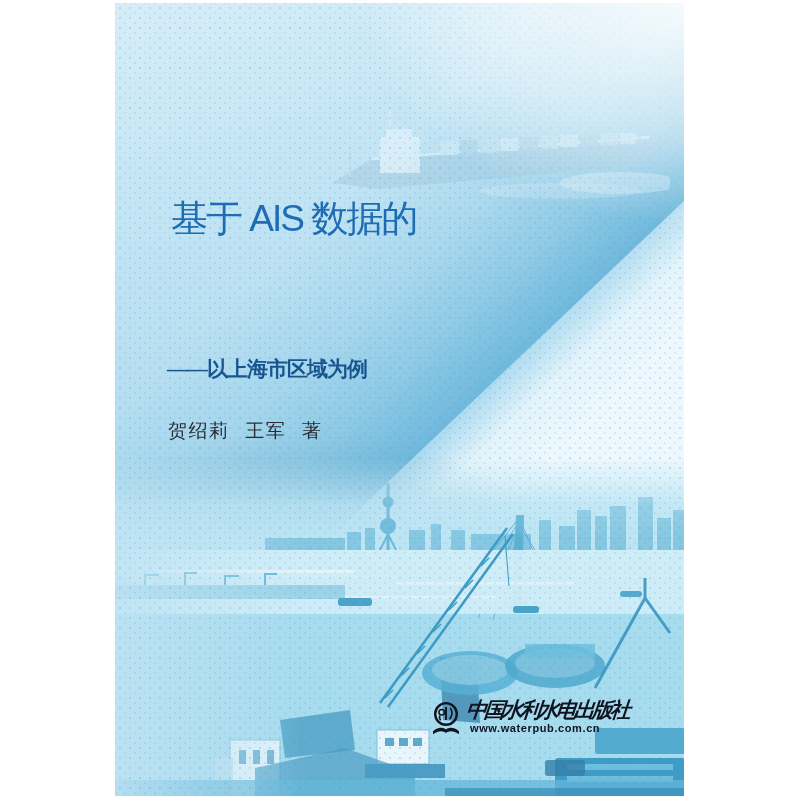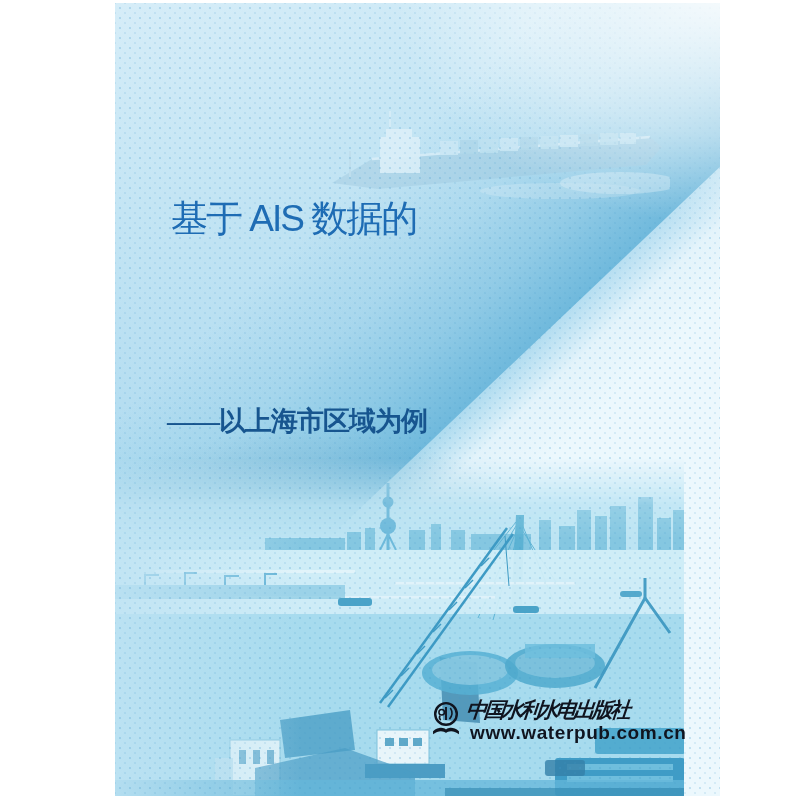--- a/index.html
+++ b/index.html
@@ -1,19 +1,19 @@
 <!DOCTYPE html>
 <html><head>
 <meta charset="utf-8">
 <style>
   html,body{margin:0;padding:0;background:#ffffff;}
   .page{position:relative;width:800px;height:800px;background:#ffffff;overflow:hidden;
         font-family:"Liberation Sans",sans-serif;}
   .cover{position:absolute;left:115px;top:3px;width:569px;height:793px;overflow:hidden;
-         background:linear-gradient(165deg,#d6edf8 0%,#c4e5f4 22%,#b6def1 42%,#a6d8ed 62%,#9ad2ea 82%,#93cfe8 100%);padding-left:36px;}
+         background:linear-gradient(165deg,#d6edf8 0%,#c4e5f4 22%,#b6def1 42%,#a6d8ed 62%,#9ad2ea 82%,#93cfe8 100%);}
   
   .band-dark{position:absolute;left:35px;top:-480px;width:1500px;height:900px;
              transform-origin:300px 900px;transform:rotate(-43.5deg);
              background:linear-gradient(to top,rgba(108,183,219,0.95) 0px,rgba(114,187,221,0.55) 70px,
                         rgba(122,192,224,0.25) 140px,rgba(128,196,226,0) 235px);}
   
   .band-light{position:absolute;left:35px;top:420px;width:1500px;height:900px;
               transform-origin:300px 0px;transform:rotate(-43.5deg);
               background:linear-gradient(to bottom,rgba(233,246,252,0) 0px,rgba(233,246,252,0.9) 42px,#ecf8fd 95px);}
   .cloud{position:absolute;left:-40px;top:425px;width:500px;height:290px;
@@ -22,28 +22,28 @@
   .harbor{position:absolute;left:0;top:455px;width:569px;height:338px;}
   .dots{position:absolute;left:0;top:0;width:100%;height:100%;
         background-image:radial-gradient(rgba(58,152,206,0.24) 1.2px,rgba(58,152,206,0) 1.4px),
                          radial-gradient(rgba(58,152,206,0.13) 1.1px,rgba(58,152,206,0) 1.3px);
         background-size:10px 10px,10px 10px;background-position:0 0,5px 5px;}
   .corner-light{position:absolute;left:0;top:0;width:100%;height:100%;
         background:radial-gradient(470px 330px at 102% -2%,rgba(255,255,255,0.92) 0%,rgba(255,255,255,0.45) 45%,rgba(255,255,255,0) 72%);}
   .title{position:absolute;left:56px;top:191px;color:#1e6cb4;font-size:37px;line-height:49px;
          font-weight:500;letter-spacing:-2px;white-space:nowrap;}
   .subtitle{position:absolute;left:52px;top:352px;color:#17558f;font-family:"Liberation Serif",serif;
-         font-weight:bold;font-size:27px;letter-spacing:-1px;white-space:nowrap;margin-top:48px;}
+         font-weight:bold;font-size:21px;letter-spacing:-1px;white-space:nowrap;}
   .author{position:absolute;left:53px;top:415px;color:#2b2b33;font-size:19px;letter-spacing:1.5px;
          word-spacing:9px;white-space:nowrap;}
   .pub-logo{position:absolute;left:312px;top:697px;width:38px;height:40px;}
   .pub-name{position:absolute;left:351px;top:693px;color:#10141f;font-family:"Liberation Serif",serif;
          font-weight:bold;font-style:italic;font-size:21px;letter-spacing:-3px;
          transform:skewX(-5deg);white-space:nowrap;}
-  .pub-url{position:absolute;left:355px;top:719px;color:#10141f;font-weight:bold;font-size:19px;
+  .pub-url{position:absolute;left:355px;top:719px;color:#10141f;font-weight:bold;font-size:11px;
          letter-spacing:0.6px;white-space:nowrap;}
 </style>
 </head>
 <body>
 
 <div class="page">
   <div class="cover">
 
     <div class="band-dark"></div>
     <div class="band-light"></div>
@@ -200,20 +200,21 @@
     </svg>
 
     <div class="dots"></div>
     <div class="corner-light"></div>
 
     <div class="title">
       <div>基于 AIS 数据的</div>
     </div>
 
     <div class="subtitle">——以上海市区域为例</div>
+    <div class="author">贺绍莉 王军 著</div>
 
     <svg class="pub-logo" viewBox="0 0 44 46">
       <g stroke="#10141f" fill="none">
         <circle cx="22" cy="16" r="12.5" stroke-width="2.8"></circle>
         <circle cx="17" cy="14" r="3.2" stroke-width="1.8"></circle>
         <line x1="22" y1="8" x2="22" y2="23" stroke-width="2.2"></line>
         <path d="M27,9 C29.5,13 29.5,18 26,22" stroke-width="1.8"></path>
         <path d="M15,18 C14,20 14.5,22 16,23" stroke-width="1.8"></path>
       </g>
       <path d="M7,36 C13,30.5 19.5,31.5 22,34 C24.5,31.5 31,30.5 37,36 L37,39.5 C31,34.5 24.5,35.5 22,38 C19.5,35.5 13,34.5 7,39.5 Z" fill="#10141f"></path>

